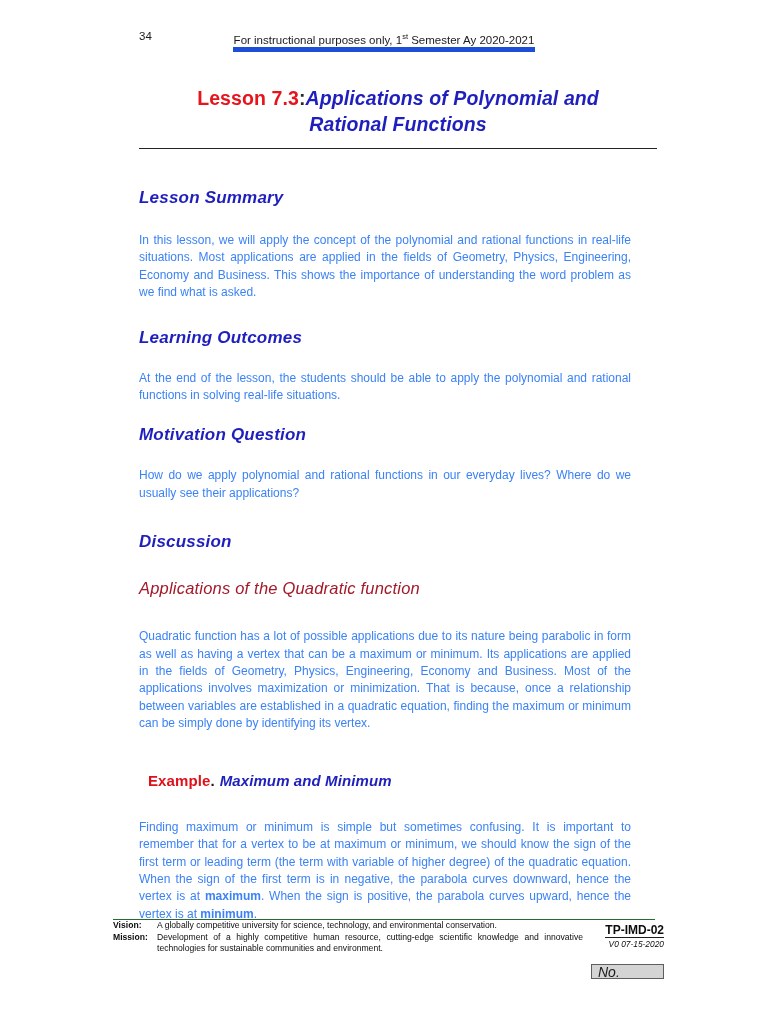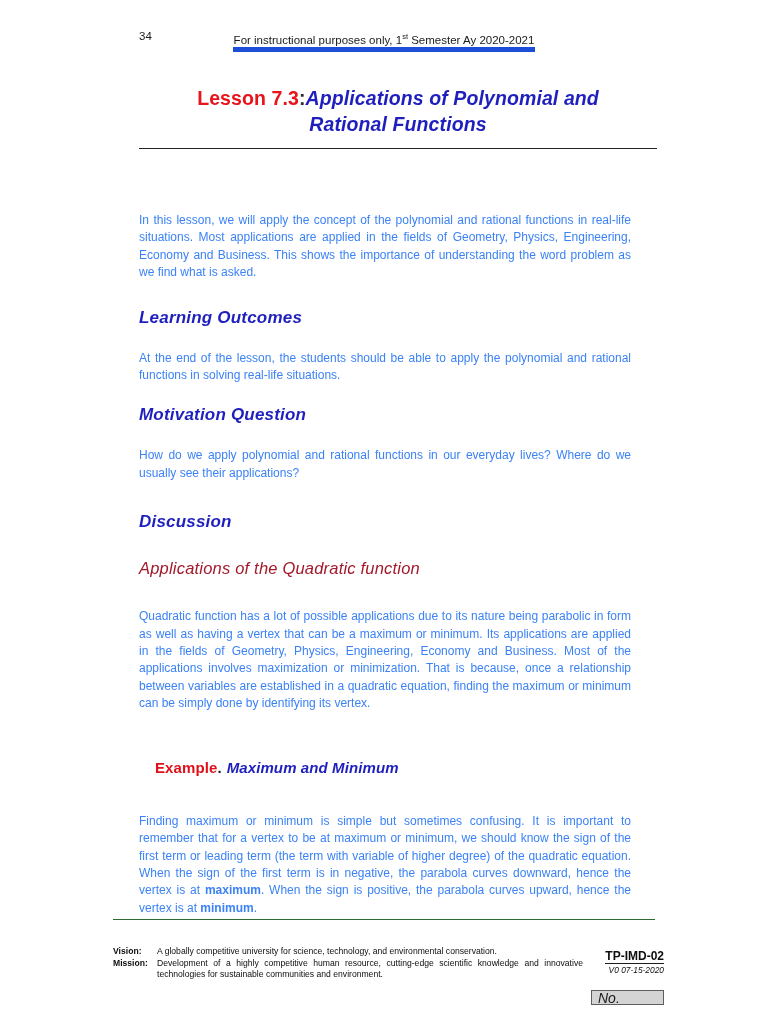--- a/index.html
+++ b/index.html
@@ -121,21 +121,21 @@
   .para {
     font-size: 12px;
     line-height: 17.4px;
     text-align: justify;
     margin: 0;
     color: #3b82f6;
   }
   .para b { font-weight: bold; }
 
   .example-heading {
-    margin: 16px;
+    margin: 9px;
     font-size: 15px;
     letter-spacing: .1px;
   }
   .example-heading .ex-red {
     color: #e0101a;
     font-weight: bold;
     font-style: normal;
   }
   .example-heading .ex-dot {
     color: #1a1a1a;
@@ -167,21 +167,21 @@
     width: 542px;
   }
   .footer-rule {
     height: 0;
     border-top: 1.7px solid #2a6a2e;
     width: 100%;
   }
   .footer-body {
     display: flex;
     align-items: flex-start;
-    margin-top: 26px;
+    margin-top: 0;
   }
   .footer-left {
     width: 470px;
     flex: 0 0 470px;
   }
   .footer-row {
     display: flex;
     align-items: flex-start;
   }
   .footer-label {
@@ -252,20 +252,21 @@
   </div>
 
   <div class="title-block">
     <div class="title-line"><span class="title-red">Lesson 7.3</span><span class="title-colon">:</span><span class="title-blue">Applications of Polynomial and</span></div>
     <div class="title-line"><span class="title-blue">Rational Functions</span></div>
   </div>
   <div class="title-rule"></div>
 
   <div class="content">
 
+    <div class="section-heading">Lesson Summary</div>
     <div class="gap-h1"></div>
     <div class="para">In this lesson, we will apply the concept of the polynomial and rational functions in real-life situations. Most applications are applied in the fields of Geometry, Physics, Engineering, Economy and Business. This shows the importance of  understanding the word problem as we find what is asked.</div>
 
     <div class="gap-h2"></div>
     <div class="section-heading">Learning Outcomes</div>
     <div class="gap-h3"></div>
     <div class="para">At the end of the lesson, the students should be able to apply the polynomial and rational functions in solving real-life situations.</div>
 
     <div class="gap-h4"></div>
     <div class="section-heading">Motivation Question</div>

